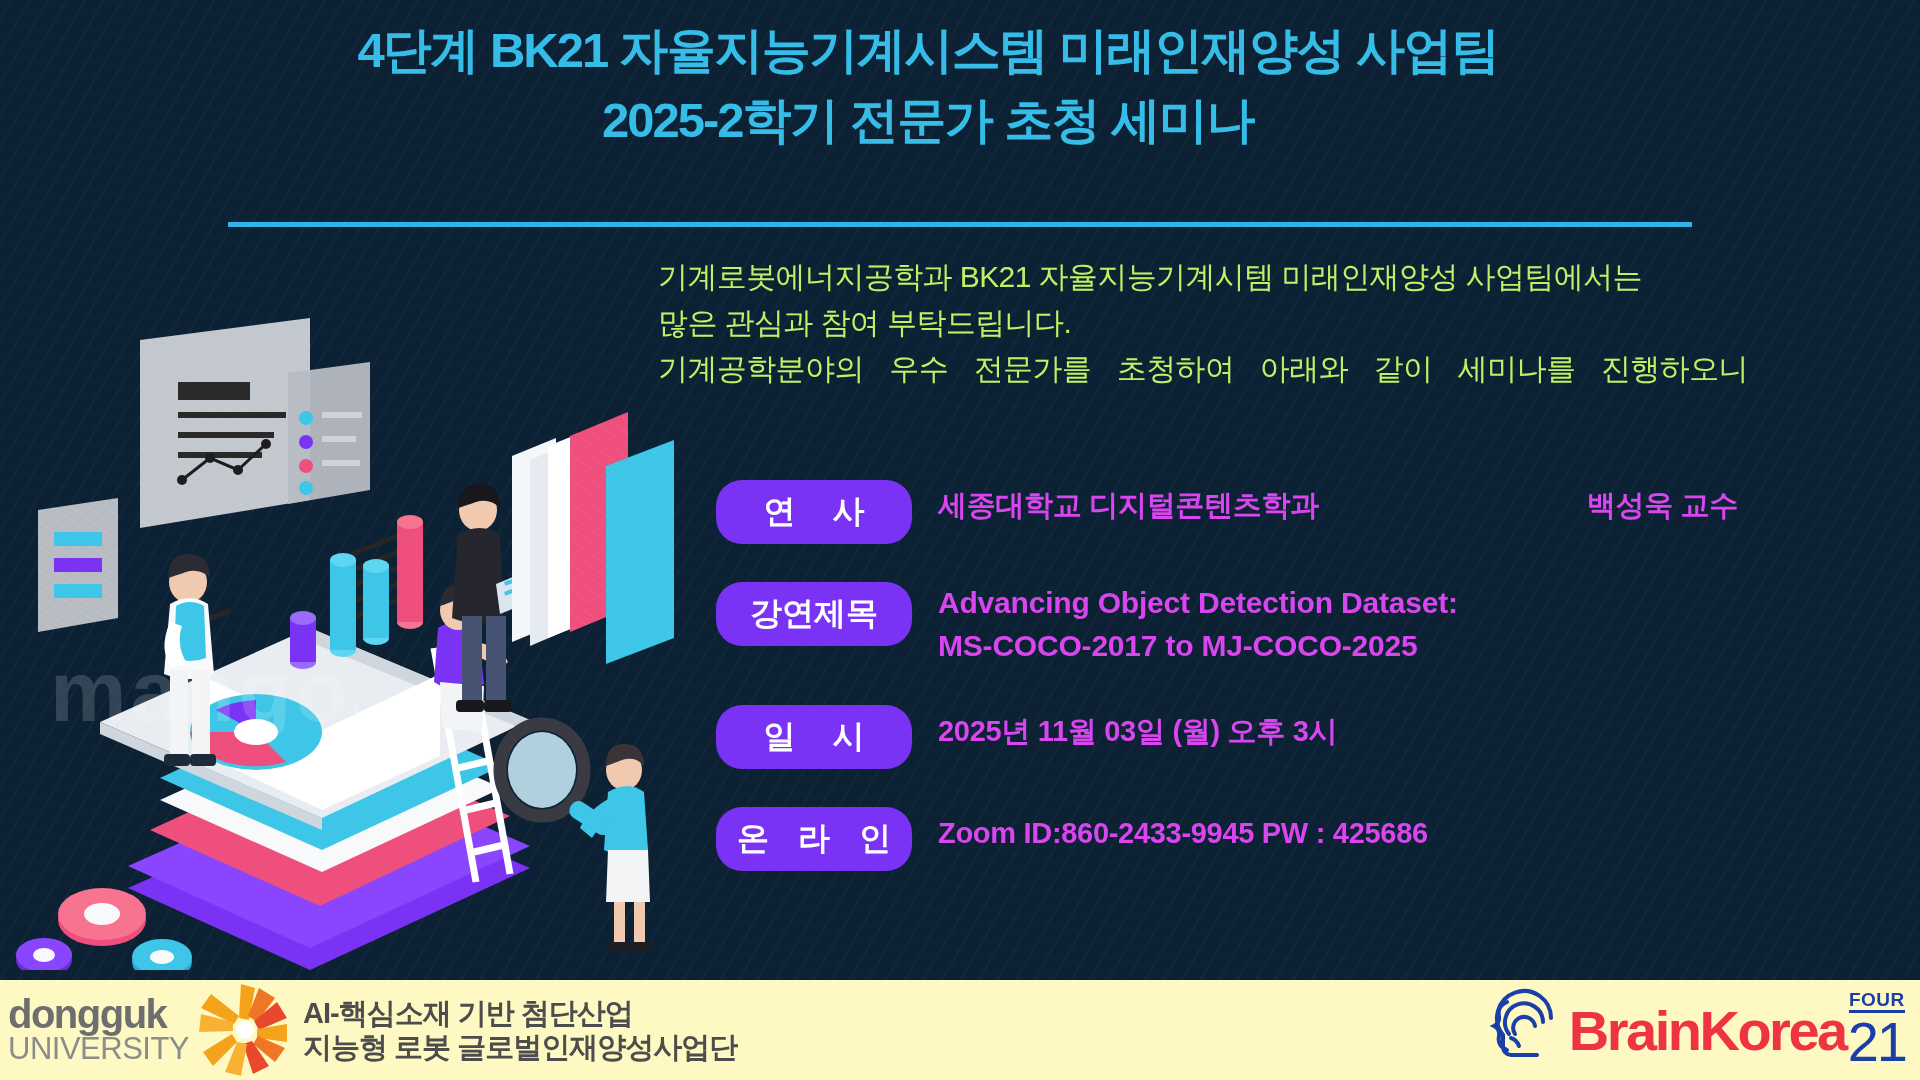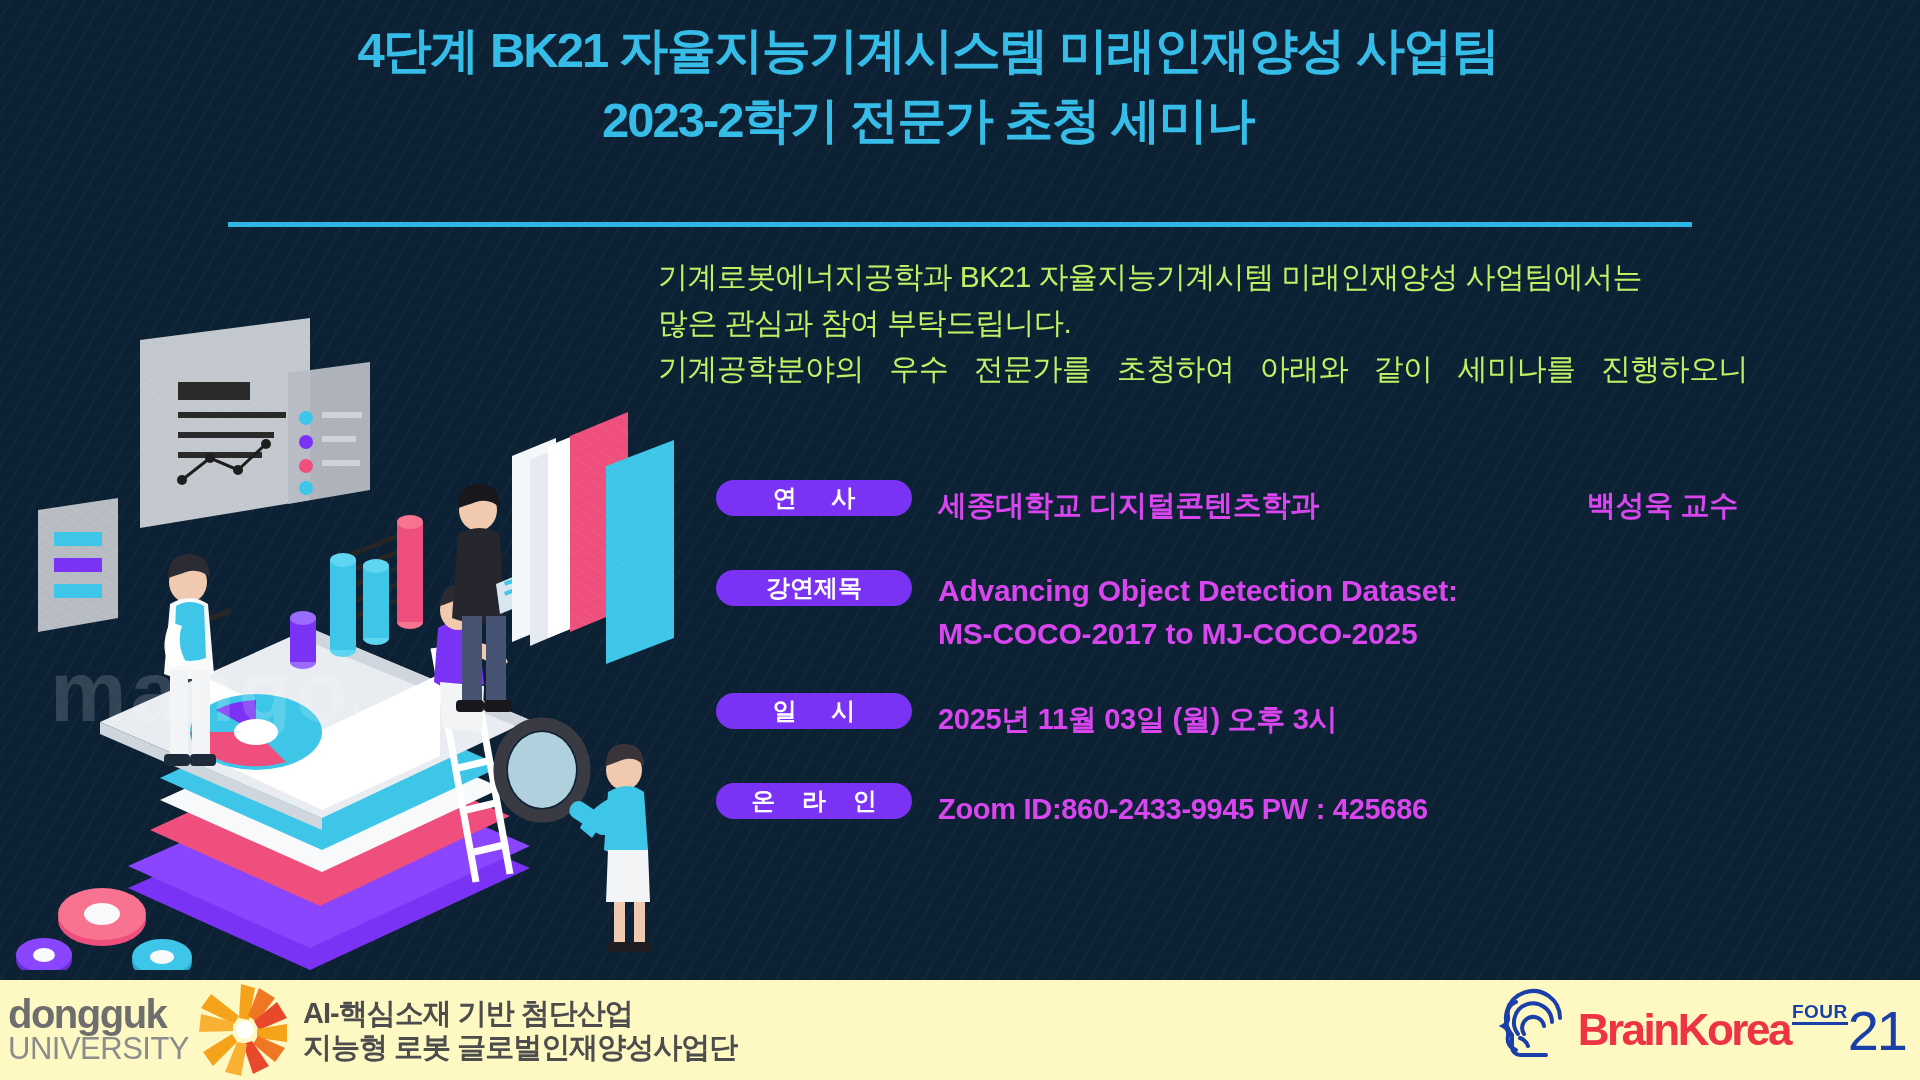--- a/index.html
+++ b/index.html
@@ -90,25 +90,25 @@
   .info-row {
     display: flex;
     align-items: flex-start;
     margin-bottom: 36px;
   }
   .info-row:last-child { margin-bottom: 0; }
 
   .badge {
     flex: 0 0 auto;
     width: 196px;
-    height: 36px;
+    height: 64px;
     border-radius: 26px;
     background: #7a33f5;
     color: #ffffff;
-    font-size: 24px;
+    font-size: 32px;
     font-weight: 700;
     letter-spacing: 0;
     display: flex;
     align-items: center;
     justify-content: center;
     margin-top: 2px;
   }
   .badge.spaced { letter-spacing: 14px; text-indent: 14px; }
   .badge.spaced-wide { letter-spacing: 10px; text-indent: 10px; }
 
@@ -182,30 +182,30 @@
     justify-content: center;
   }
 
   .footer-right {
     margin-left: auto;
     display: flex;
     align-items: center;
     margin-right: 14px;
   }
   .bk-text {
-    font-size: 44px;
+    font-size: 56px;
     font-weight: 900;
     letter-spacing: -2.5px;
     color: #ee3342;
     margin-left: -4px;
   }
   .bk-21-wrap {
     display: flex;
-    flex-direction: row;
-    align-items: flex-start;
+    flex-direction: column;
+    align-items: center;
     margin-left: 2px;
     line-height: 1;
   }
   .bk-four {
     font-size: 19px;
     font-weight: 800;
     color: #1b3fa8;
     letter-spacing: 0.5px;
     border-bottom: 3px solid #1b3fa8;
     padding-bottom: 1px;
@@ -246,21 +246,21 @@
 <body>
 
 <div id="poster">
   <div class="bg-texture"></div>
 
   <div class="header">
     <div class="title-line">
       <span class="bold">4</span><span>단계 </span><span class="bold">BK21</span><span> 자율지능기계시스템 미래인재양성 사업팀</span>
     </div>
     <div class="title-line">
-      <span class="bold">2023-2</span><span>학기  전문가 초청 세미나</span>
+      <span class="bold">2025-2</span><span>학기  전문가 초청 세미나</span>
     </div>
   </div>
   <div class="title-rule"></div>
 
   <div class="intro">
     <div class="intro-line">기계로봇에너지공학과 BK21 자율지능기계시템 미래인재양성 사업팀에서는</div>
     <div class="intro-line">많은 관심과 참여 부탁드립니다.</div>
     <div class="intro-line justify">
       <span>기계공학분야의</span>
       <span>우수</span>

